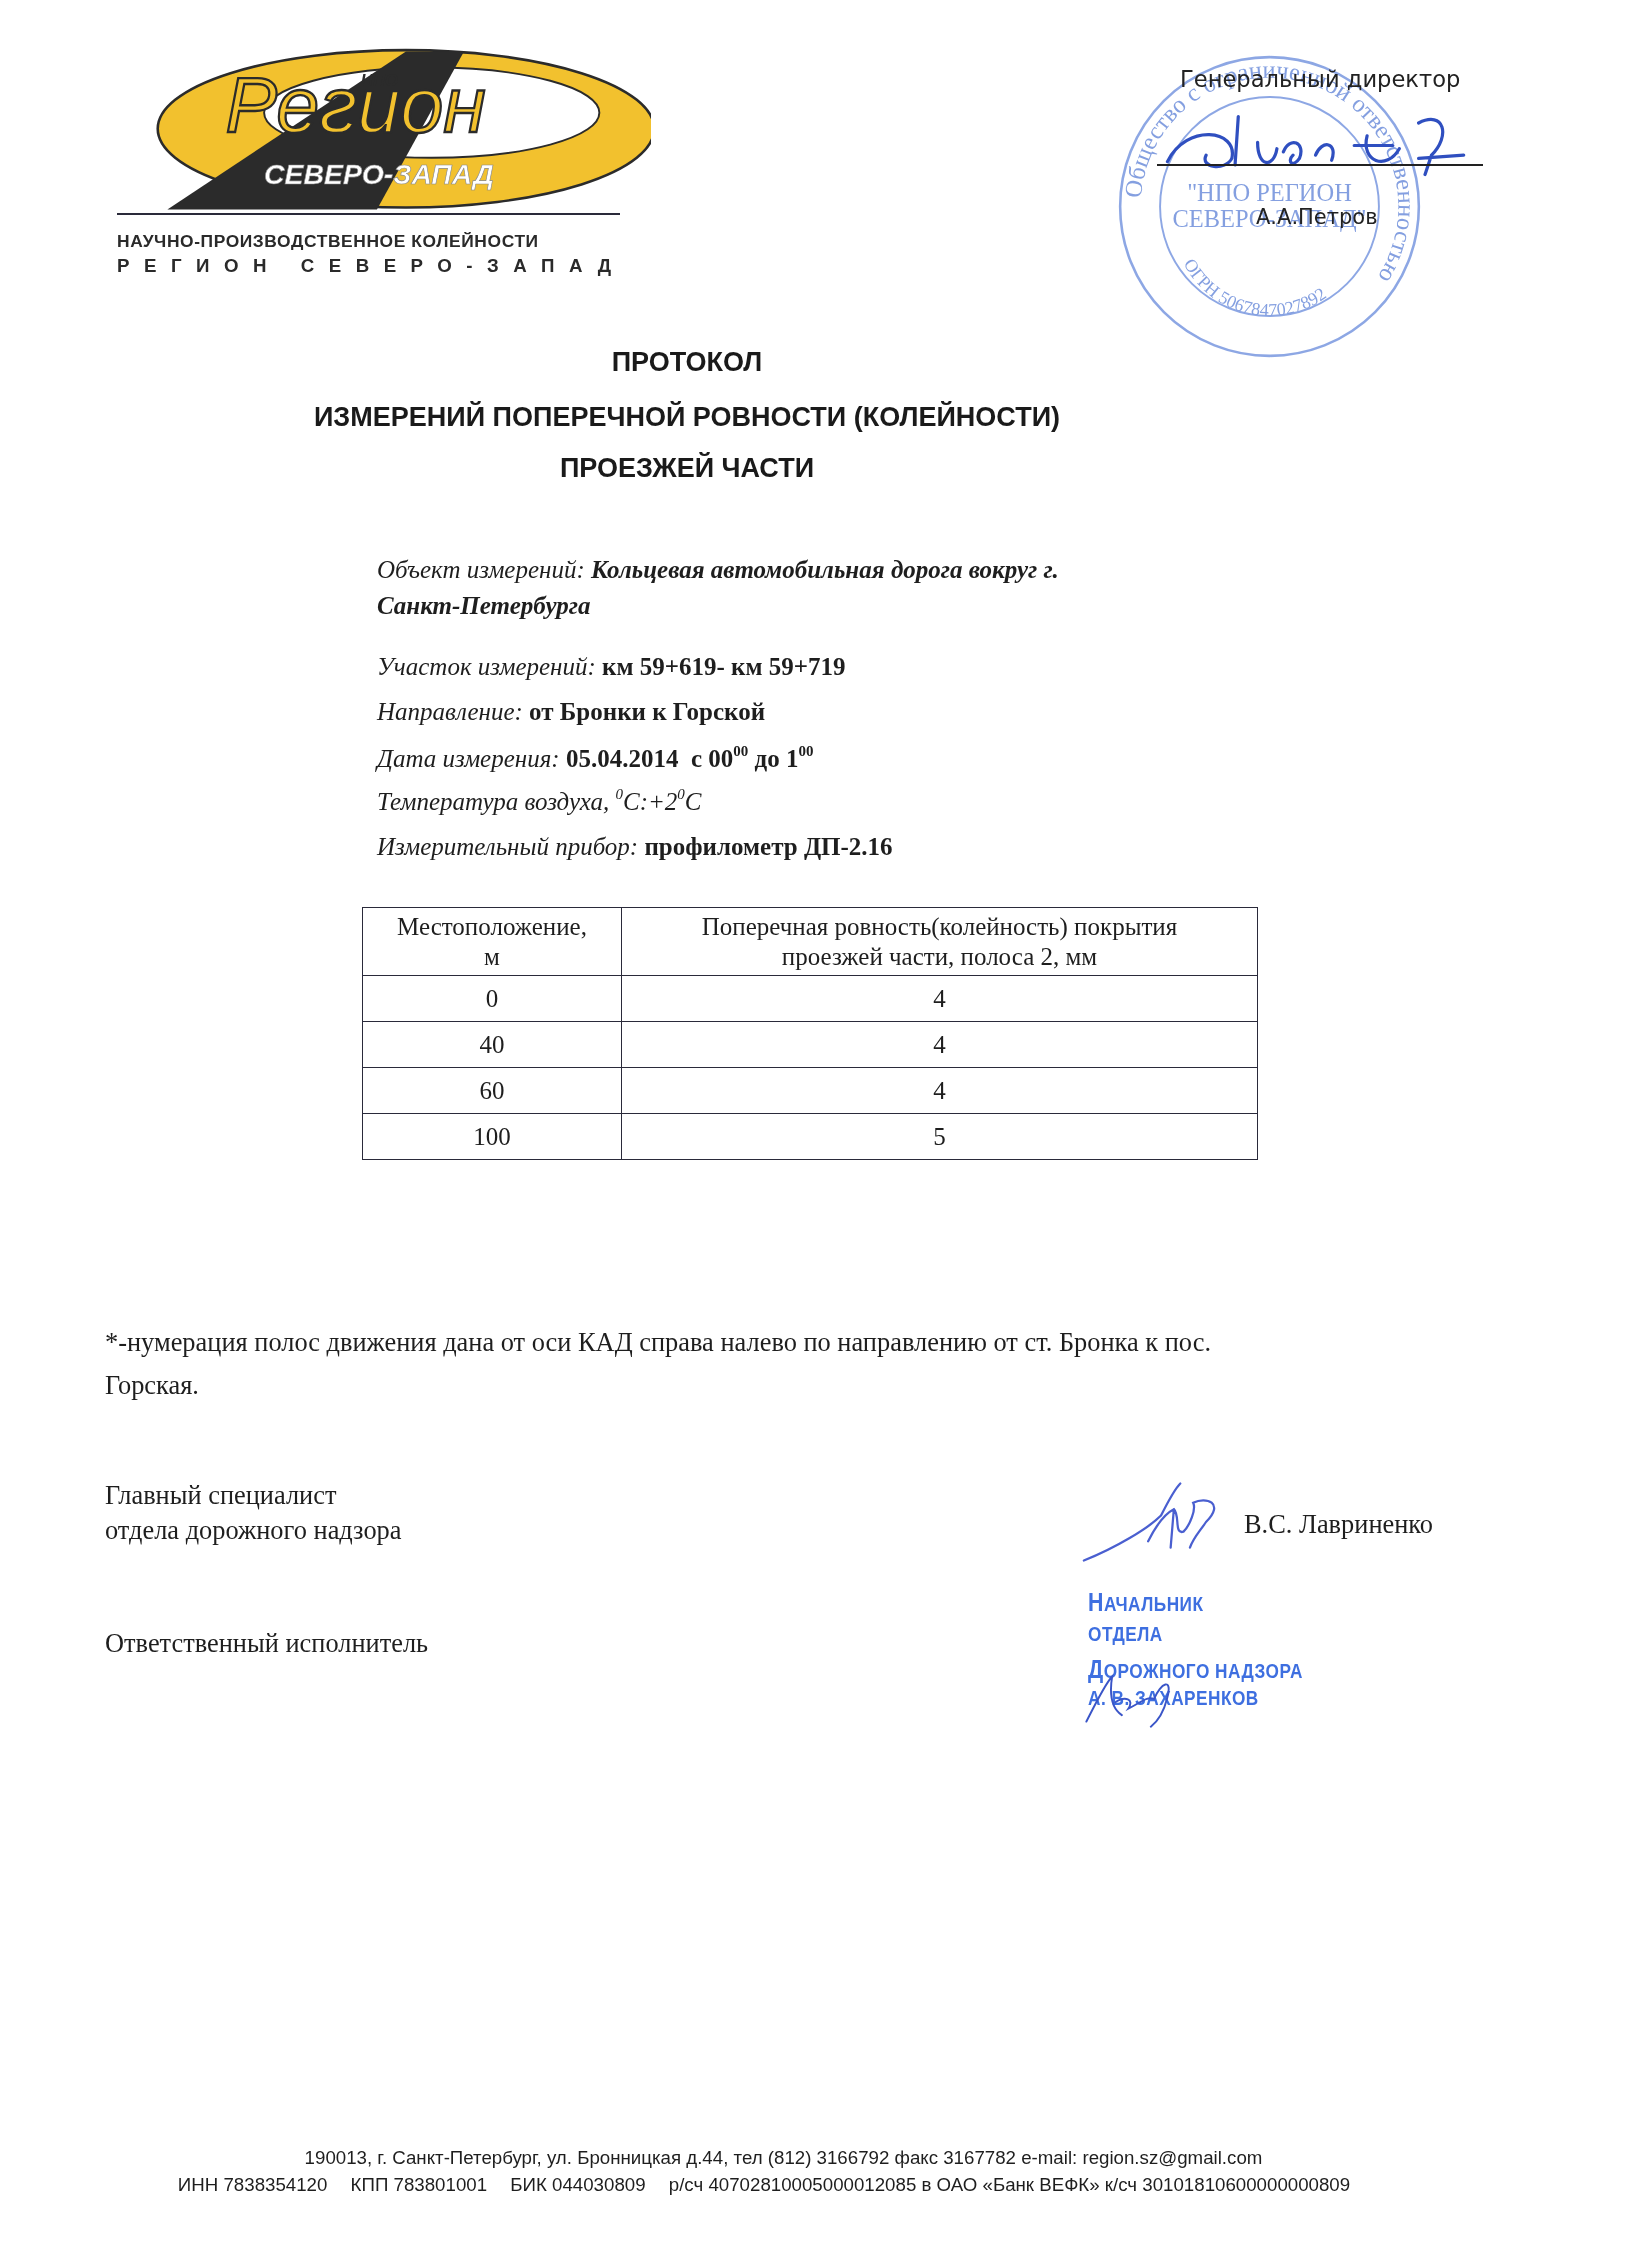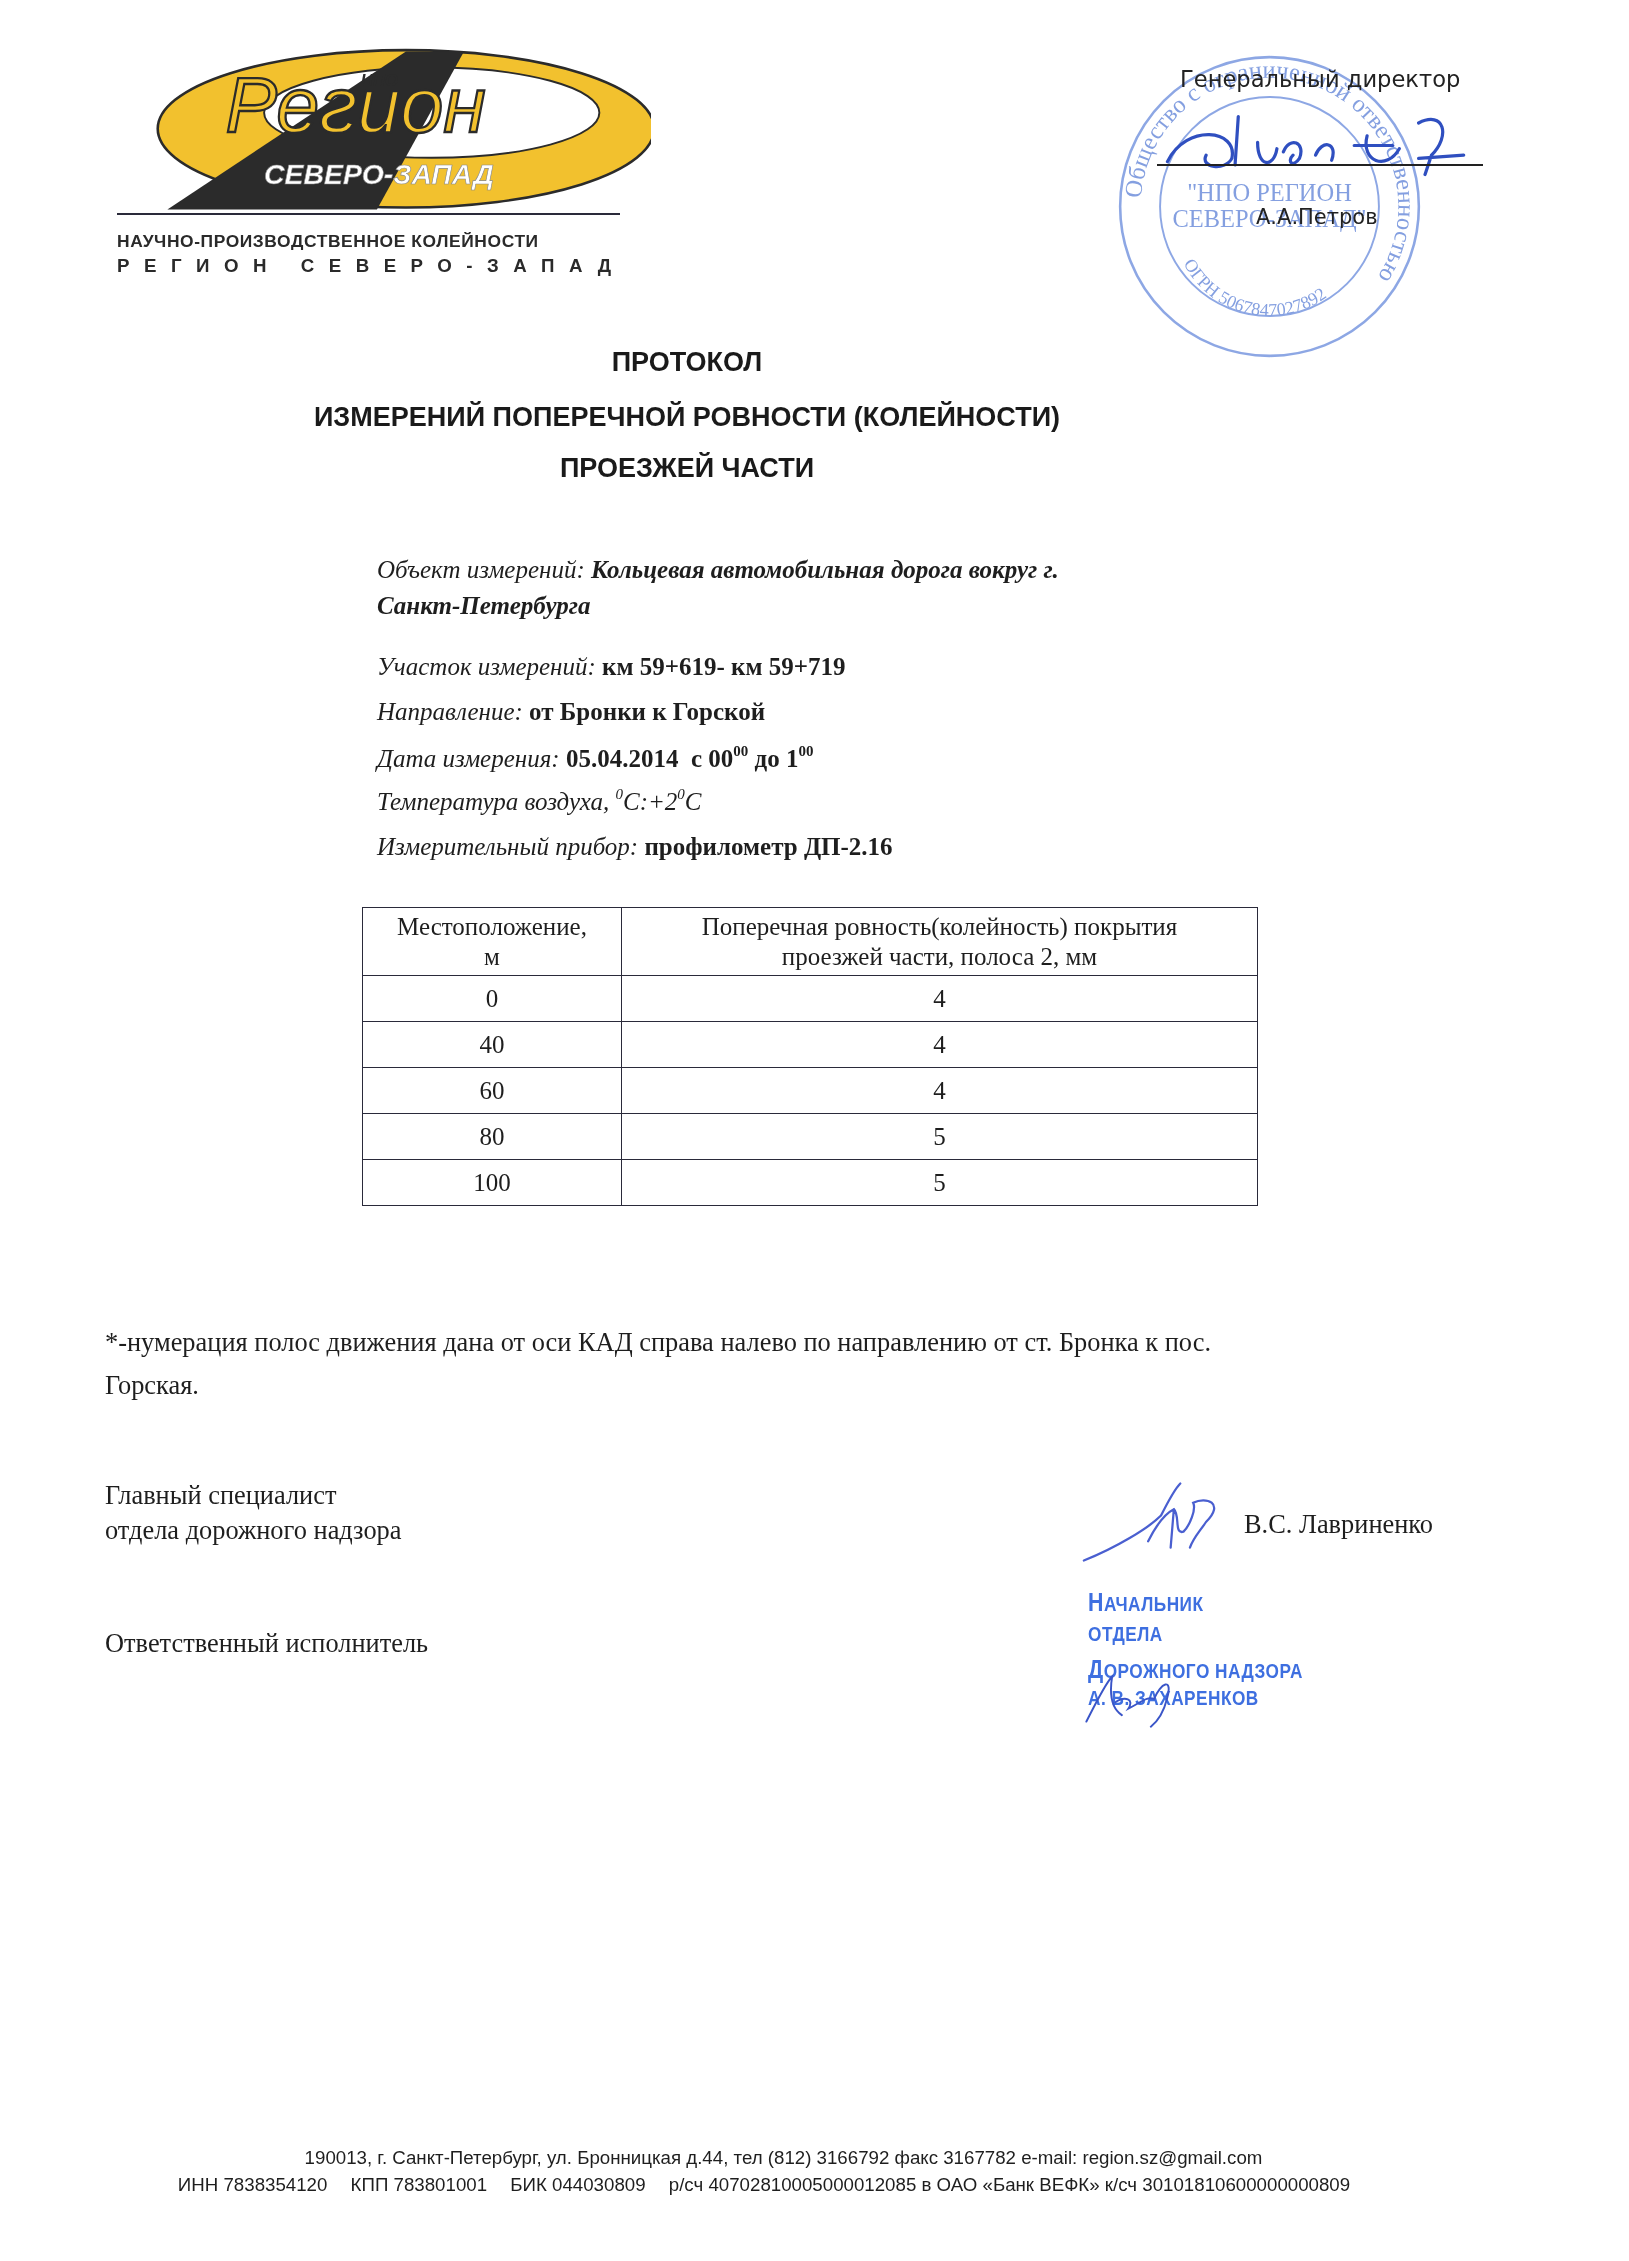--- a/index.html
+++ b/index.html
@@ -165,24 +165,20 @@
       </tr>
     <tr>
         <td>40</td>
         <td>4</td>
       </tr>
     <tr>
         <td>60</td>
         <td>4</td>
       </tr>
     <tr>
-        <td>80</td>
-        <td>5</td>
-      </tr>
-    <tr>
         <td>100</td>
         <td>5</td>
       </tr>
   </tbody>
 </table>
 
 <div id="footnote-1" class="abs foot">*-нумерация полос движения дана от оси КАД справа налево по направлению от ст. Бронка к пос.</div>
 <div id="footnote-2" class="abs foot">Горская.</div>
 
 <div id="chief-spec-1" class="abs sig-label">Главный специалист</div>

